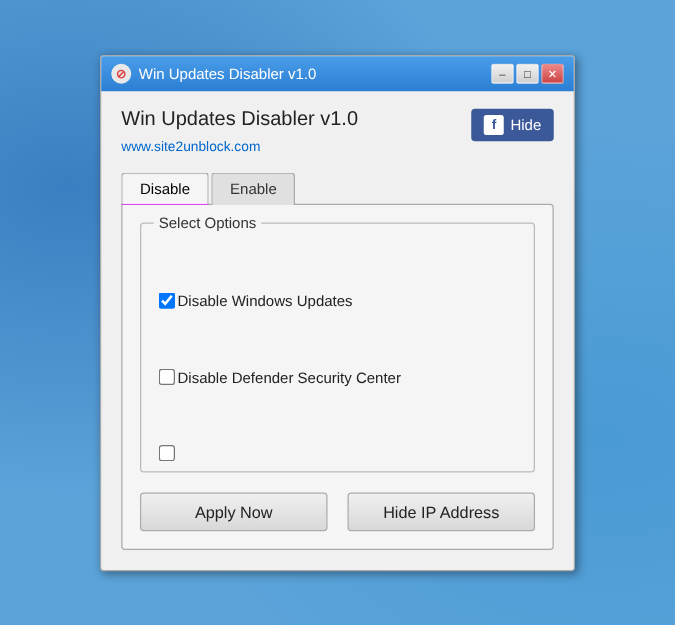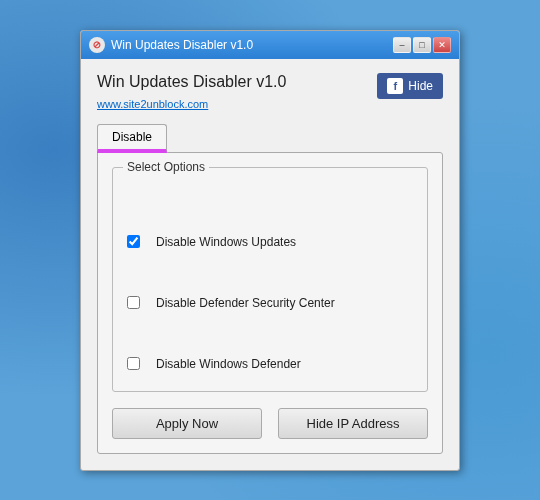--- a/index.html
+++ b/index.html
@@ -105,21 +105,20 @@
     .app-title-area h1 {
       font-size: 16px;
       font-weight: normal;
       color: #222;
       margin-bottom: 3px;
     }
 
     .app-link {
       font-size: 11px;
       color: #0066cc;
-      text-decoration: underline;
       cursor: pointer;
     }
 
     .fb-share-btn {
       background: #3b5998;
       color: white;
       border: none;
       border-radius: 3px;
       padding: 5px 10px;
       font-size: 12px;
@@ -158,54 +157,54 @@
       background: #e0e0e0;
       font-size: 12px;
       color: #333;
       cursor: pointer;
       border-radius: 3px 3px 0 0;
       margin-right: 2px;
     }
 
     .tab.active {
       background: #f5f5f5;
-      border-bottom: 4px solid #d946ef;
+      border-bottom: 1px solid #d946ef;
       color: #000;
     }
 
     
     .options-panel {
       border: 1px solid #aaa;
       background: #f5f5f5;
       border-radius: 0 3px 3px 3px;
       padding: 14px;
     }
 
     .options-group {
       border: 1px solid #bbb;
       border-radius: 3px;
-      padding: 20px 14px;
+      padding: 8px 14px;
       position: relative;
       margin-bottom: 16px;
     }
 
     .options-group-label {
       position: absolute;
       top: -8px;
       left: 10px;
       background: #f5f5f5;
       padding: 0 4px;
       font-size: 12px;
       color: #333;
     }
 
     .checkbox-item {
       display: flex;
       align-items: center;
-      gap: 16px;
+      gap: 2px;
       margin-bottom: 9px;
       font-size: 12px;
       color: #222;
       margin-top: 47px;
     }
 
     .checkbox-item:last-child { margin-bottom: 0; }
 
     .checkbox-item input[type="checkbox"] {
       width: 13px;
@@ -271,39 +270,39 @@
         <a class="app-link">www.site2unblock.com</a>
       </div>
       <button class="fb-share-btn">
         <span class="fb-icon">f</span>
         <span>Hide</span>
       </button>
     </div>
 
     <div class="tabs">
       <div class="tab active">Disable</div>
+      <div class="tab">Enable</div>
     </div>
 
     <div class="options-panel">
       <div class="options-group">
         <span class="options-group-label">Select Options</span>
 
         <div class="checkbox-item">
           <input type="checkbox" checked="" style="">
           <label>Disable Windows Updates</label>
         </div>
 
         <div class="checkbox-item">
           <input type="checkbox" style="">
           <label>Disable Defender Security Center</label>
         </div>
 
         <div class="checkbox-item">
           <input type="checkbox" style="">
-          <label>Disable Windows Defender</label>
         </div>
 
       </div>
 
       <div class="action-buttons">
         <button class="btn-apply">Apply Now</button>
         <button class="btn-hideip">Hide IP Address</button>
       </div>
     </div>
   </div>

